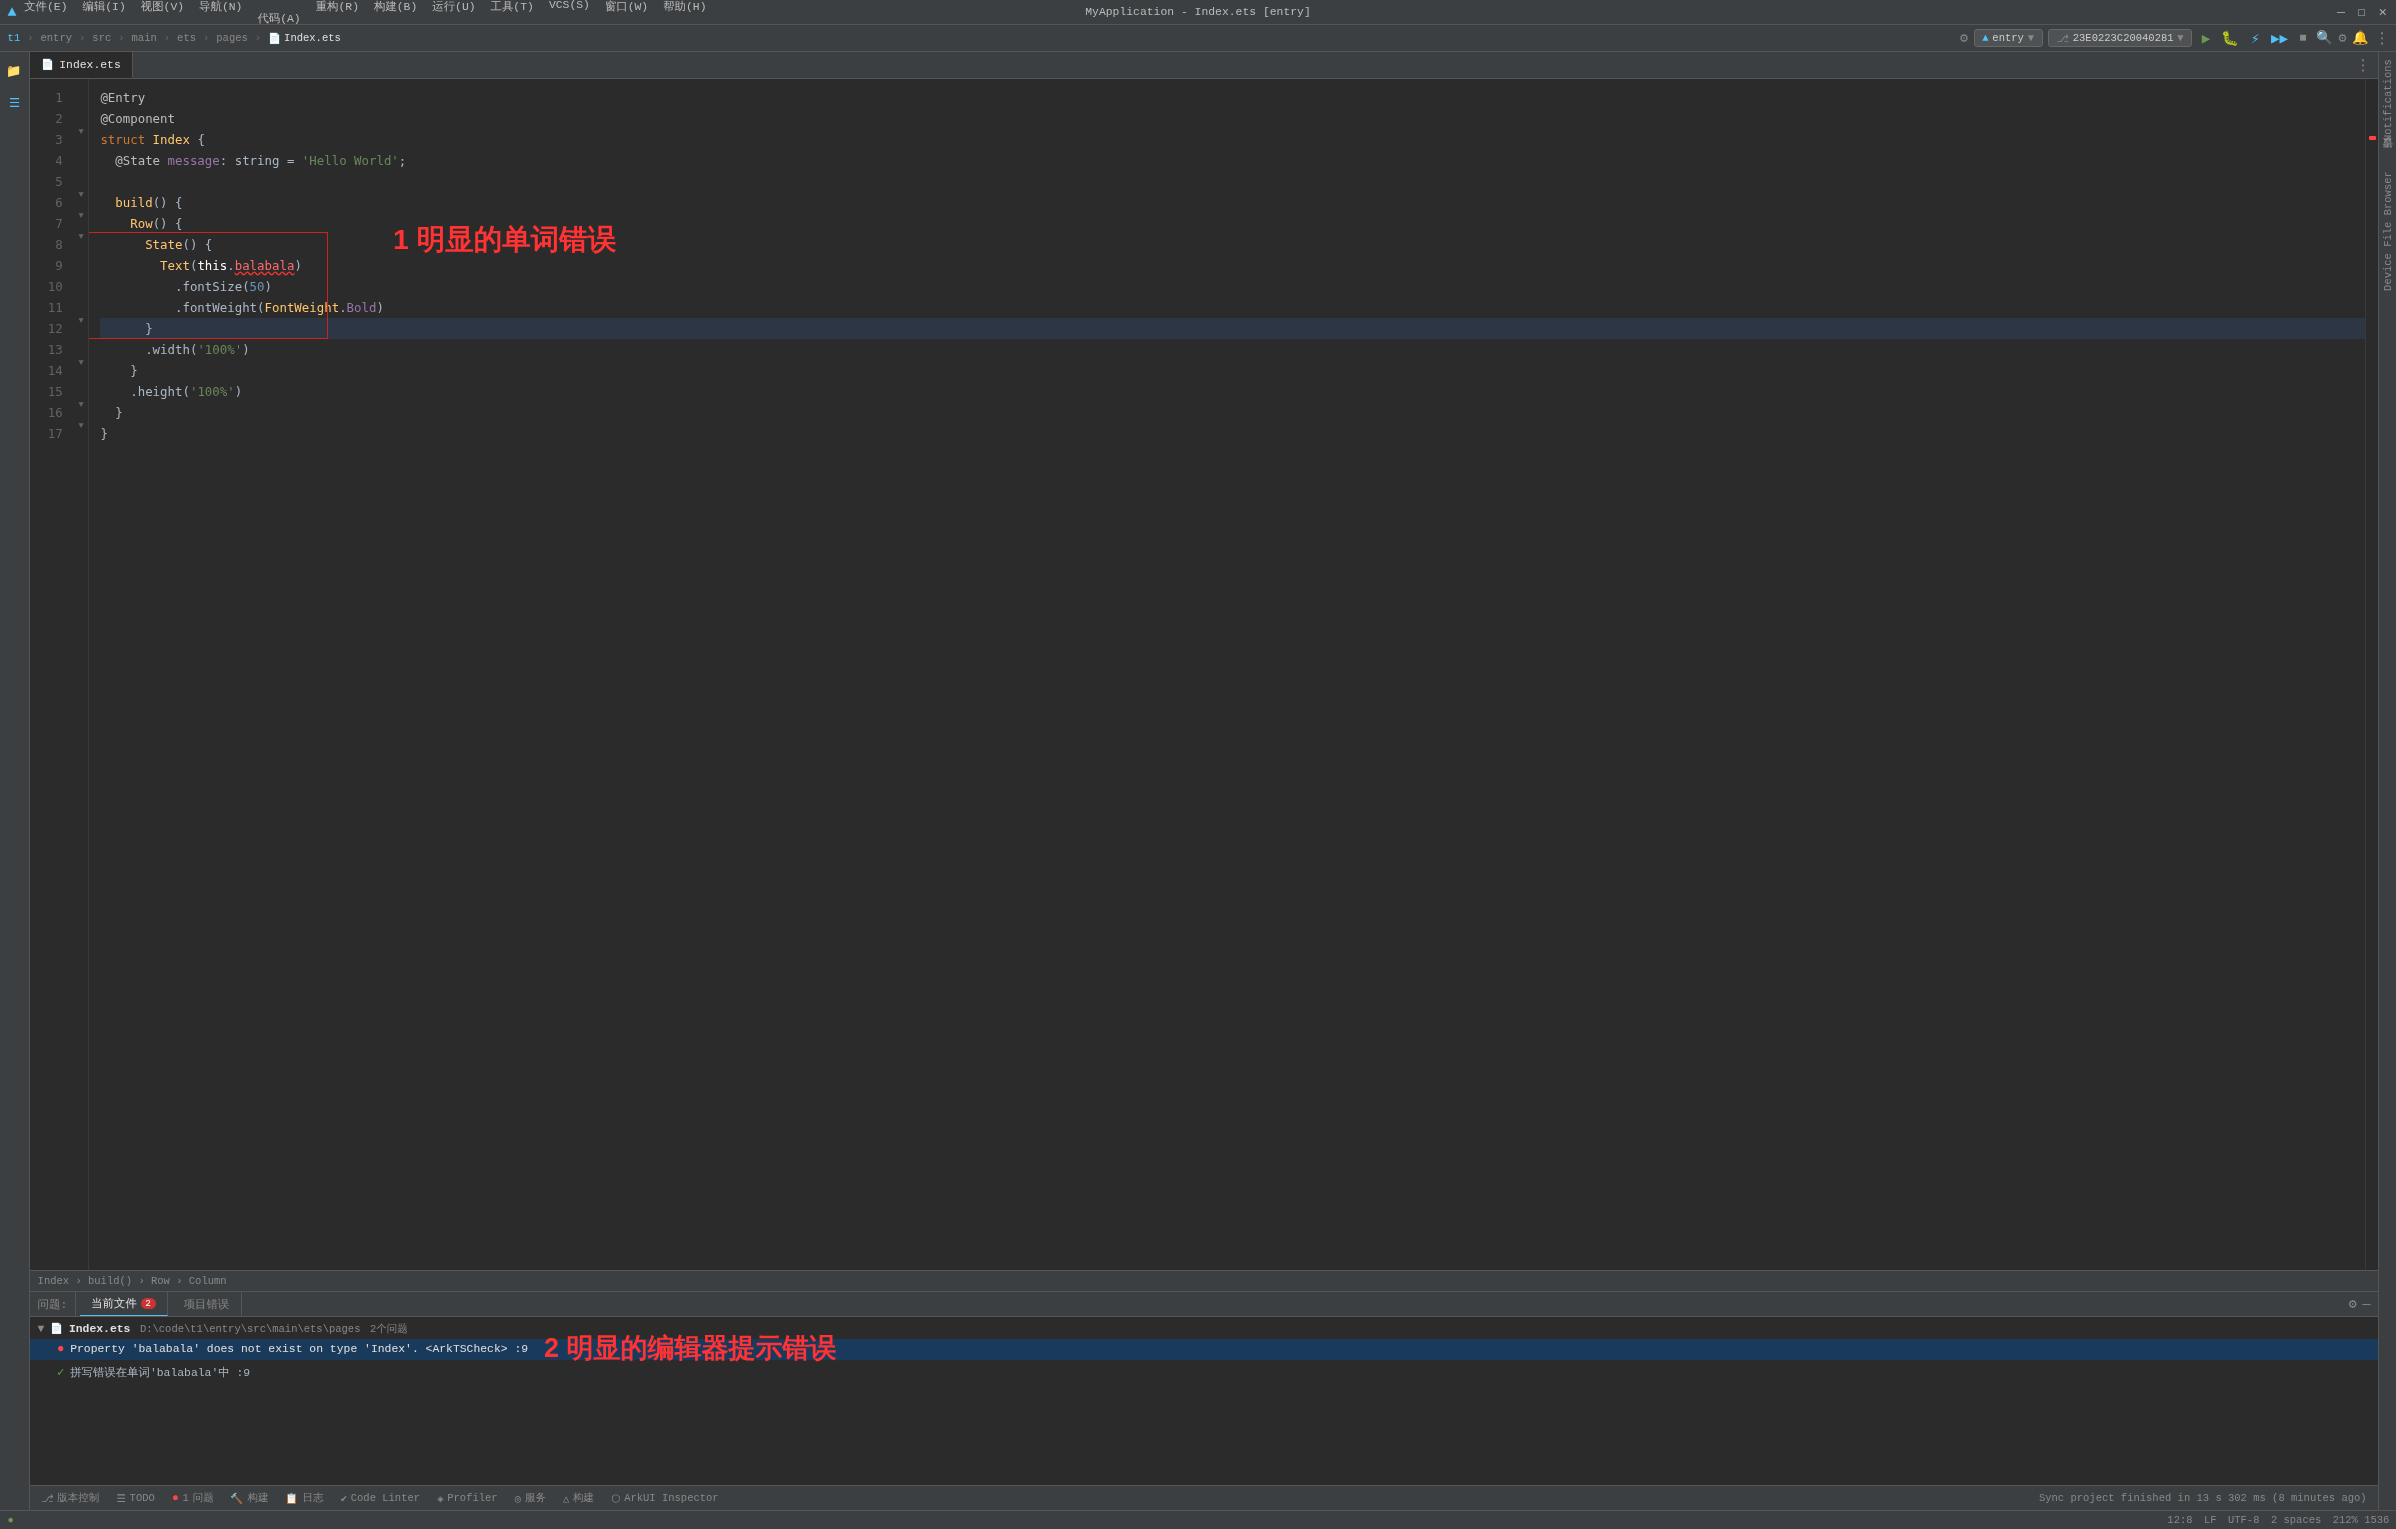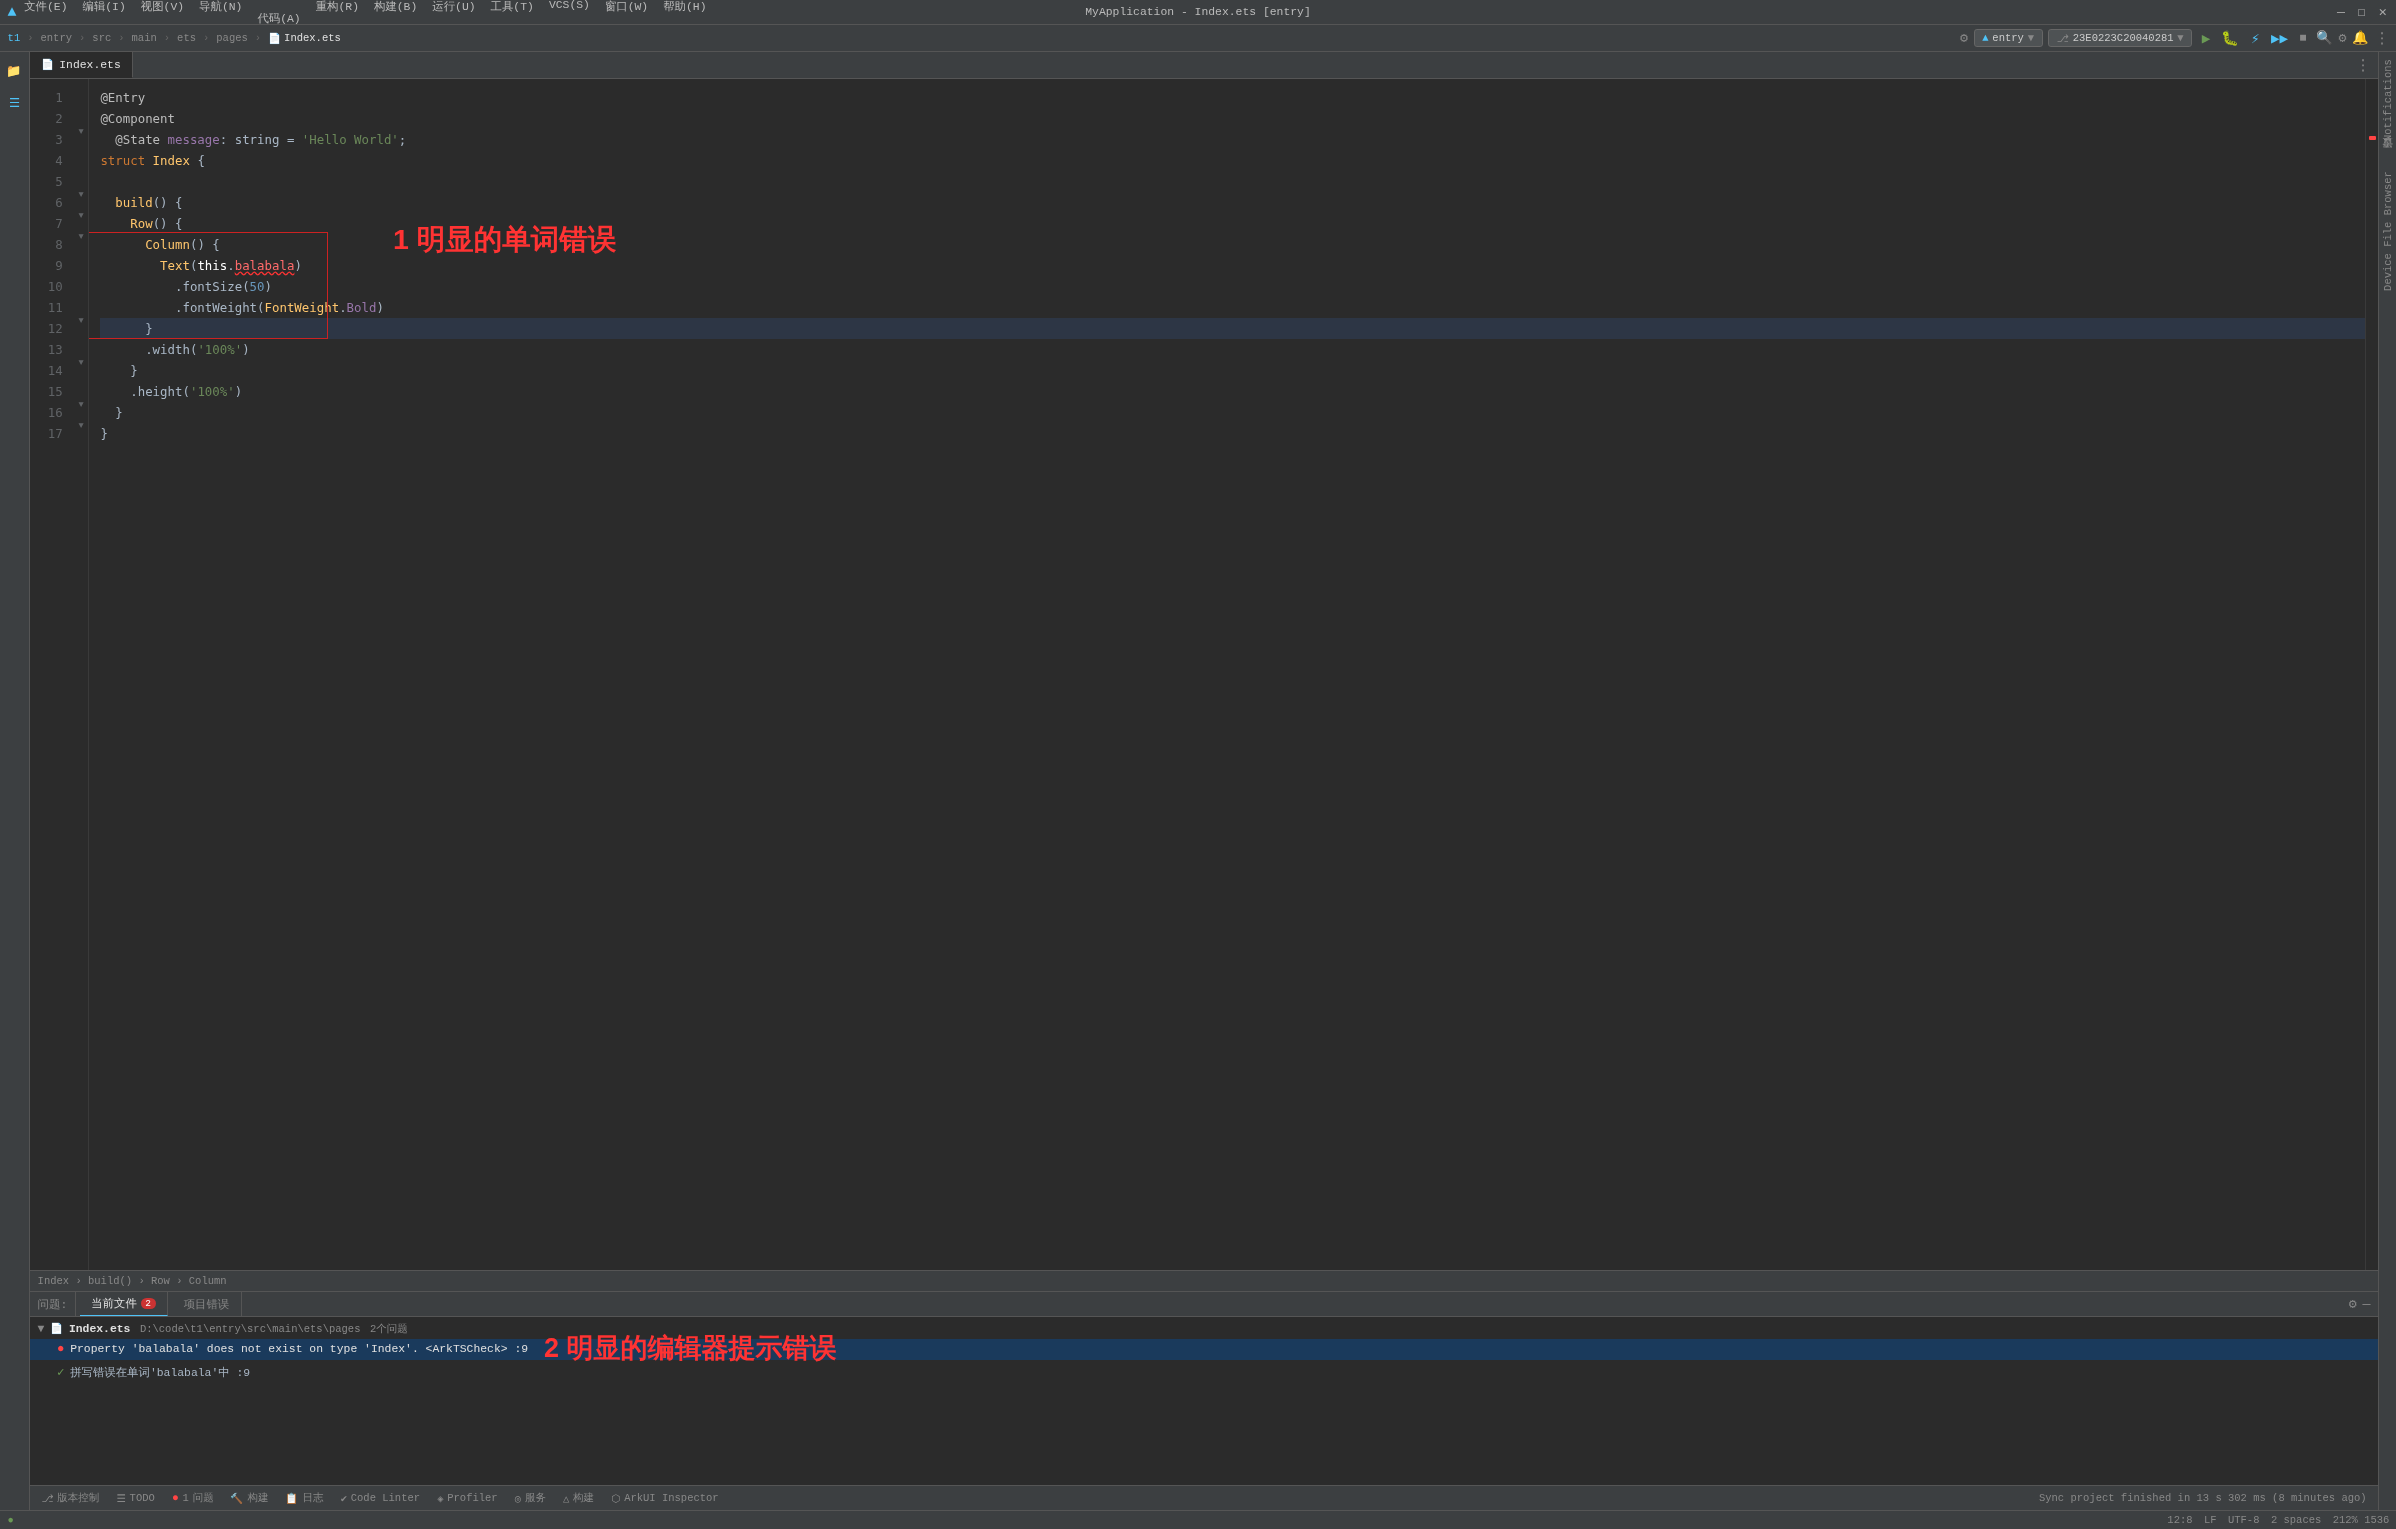--- a/index.html
+++ b/index.html
@@ -410,32 +410,32 @@
                 <span style="color:#606366;font-size:8.6px;cursor:pointer;">▼</span>
               </div>
           </div>
 
           <div style="flex:1;padding:7.6px 0 7.6px 11.4px;font-size:12.4px;line-height:21px;font-family:Consolas,monospace;position:relative;overflow-y:auto;overflow-x:hidden;background:#2b2b2b;">
 
             <div class="code-line"><span style="color:#bbb;">@Entry</span></div>
 
             <div class="code-line"><span style="color:#bbb;">@Component</span></div>
 
+            <div class="code-line"><span style="color:#cc7832;">struct </span><span style="color:#ffc66d;">Index</span><span style="color:#a9b7c6;"> {</span></div>
+
             <div class="code-line"><span style="color:#a9b7c6;">  </span><span style="color:#bbb;">@State </span><span style="color:#9876aa;">message</span><span style="color:#a9b7c6;">: </span><span style="color:#a9b7c6;">string</span><span style="color:#a9b7c6;"> = </span><span style="color:#6a8759;">'Hello World'</span><span style="color:#a9b7c6;">;</span></div>
 
-            <div class="code-line"><span style="color:#cc7832;">struct </span><span style="color:#ffc66d;">Index</span><span style="color:#a9b7c6;"> {</span></div>
-
             <div class="code-line"></div>
 
             <div class="code-line"><span style="color:#a9b7c6;">  </span><span style="color:#ffc66d;">build</span><span style="color:#a9b7c6;">() {</span></div>
 
             <div class="code-line"><span style="color:#a9b7c6;">    </span><span style="color:#ffc66d;">Row</span><span style="color:#a9b7c6;">() {</span></div>
 
             <div class="code-line" style="position:relative;">
-              <span style="color:#a9b7c6;">      </span><span style="color:#ffc66d;">Column</span><span style="color:#a9b7c6;">() {</span>
+              <span style="color:#a9b7c6;">      </span><span style="color:#ffc66d;">State</span><span style="color:#a9b7c6;">() {</span>
               
               <div style="position:absolute;left:-19px;top:-1.9px;width:247px;height:107px;border:1.9px solid #cc2222;pointer-events:none;z-index:5;background:transparent;"></div>
             </div>
 
             <div class="code-line">
               <span style="color:#a9b7c6;">        </span><span style="color:#ffc66d;">Text</span><span style="color:#a9b7c6;">(</span><span style="color:#ffffff;">this</span><span style="color:#a9b7c6;">.</span><span style="color:#ff6b6b;text-decoration:underline wavy #ff3333;">balabala</span><span style="color:#a9b7c6;">)</span>
             </div>
 
             <div class="code-line"><span style="color:#a9b7c6;">          .</span><span style="color:#a9b7c6;">fontSize</span><span style="color:#a9b7c6;">(</span><span style="color:#6897bb;">50</span><span style="color:#a9b7c6;">)</span></div>
 

